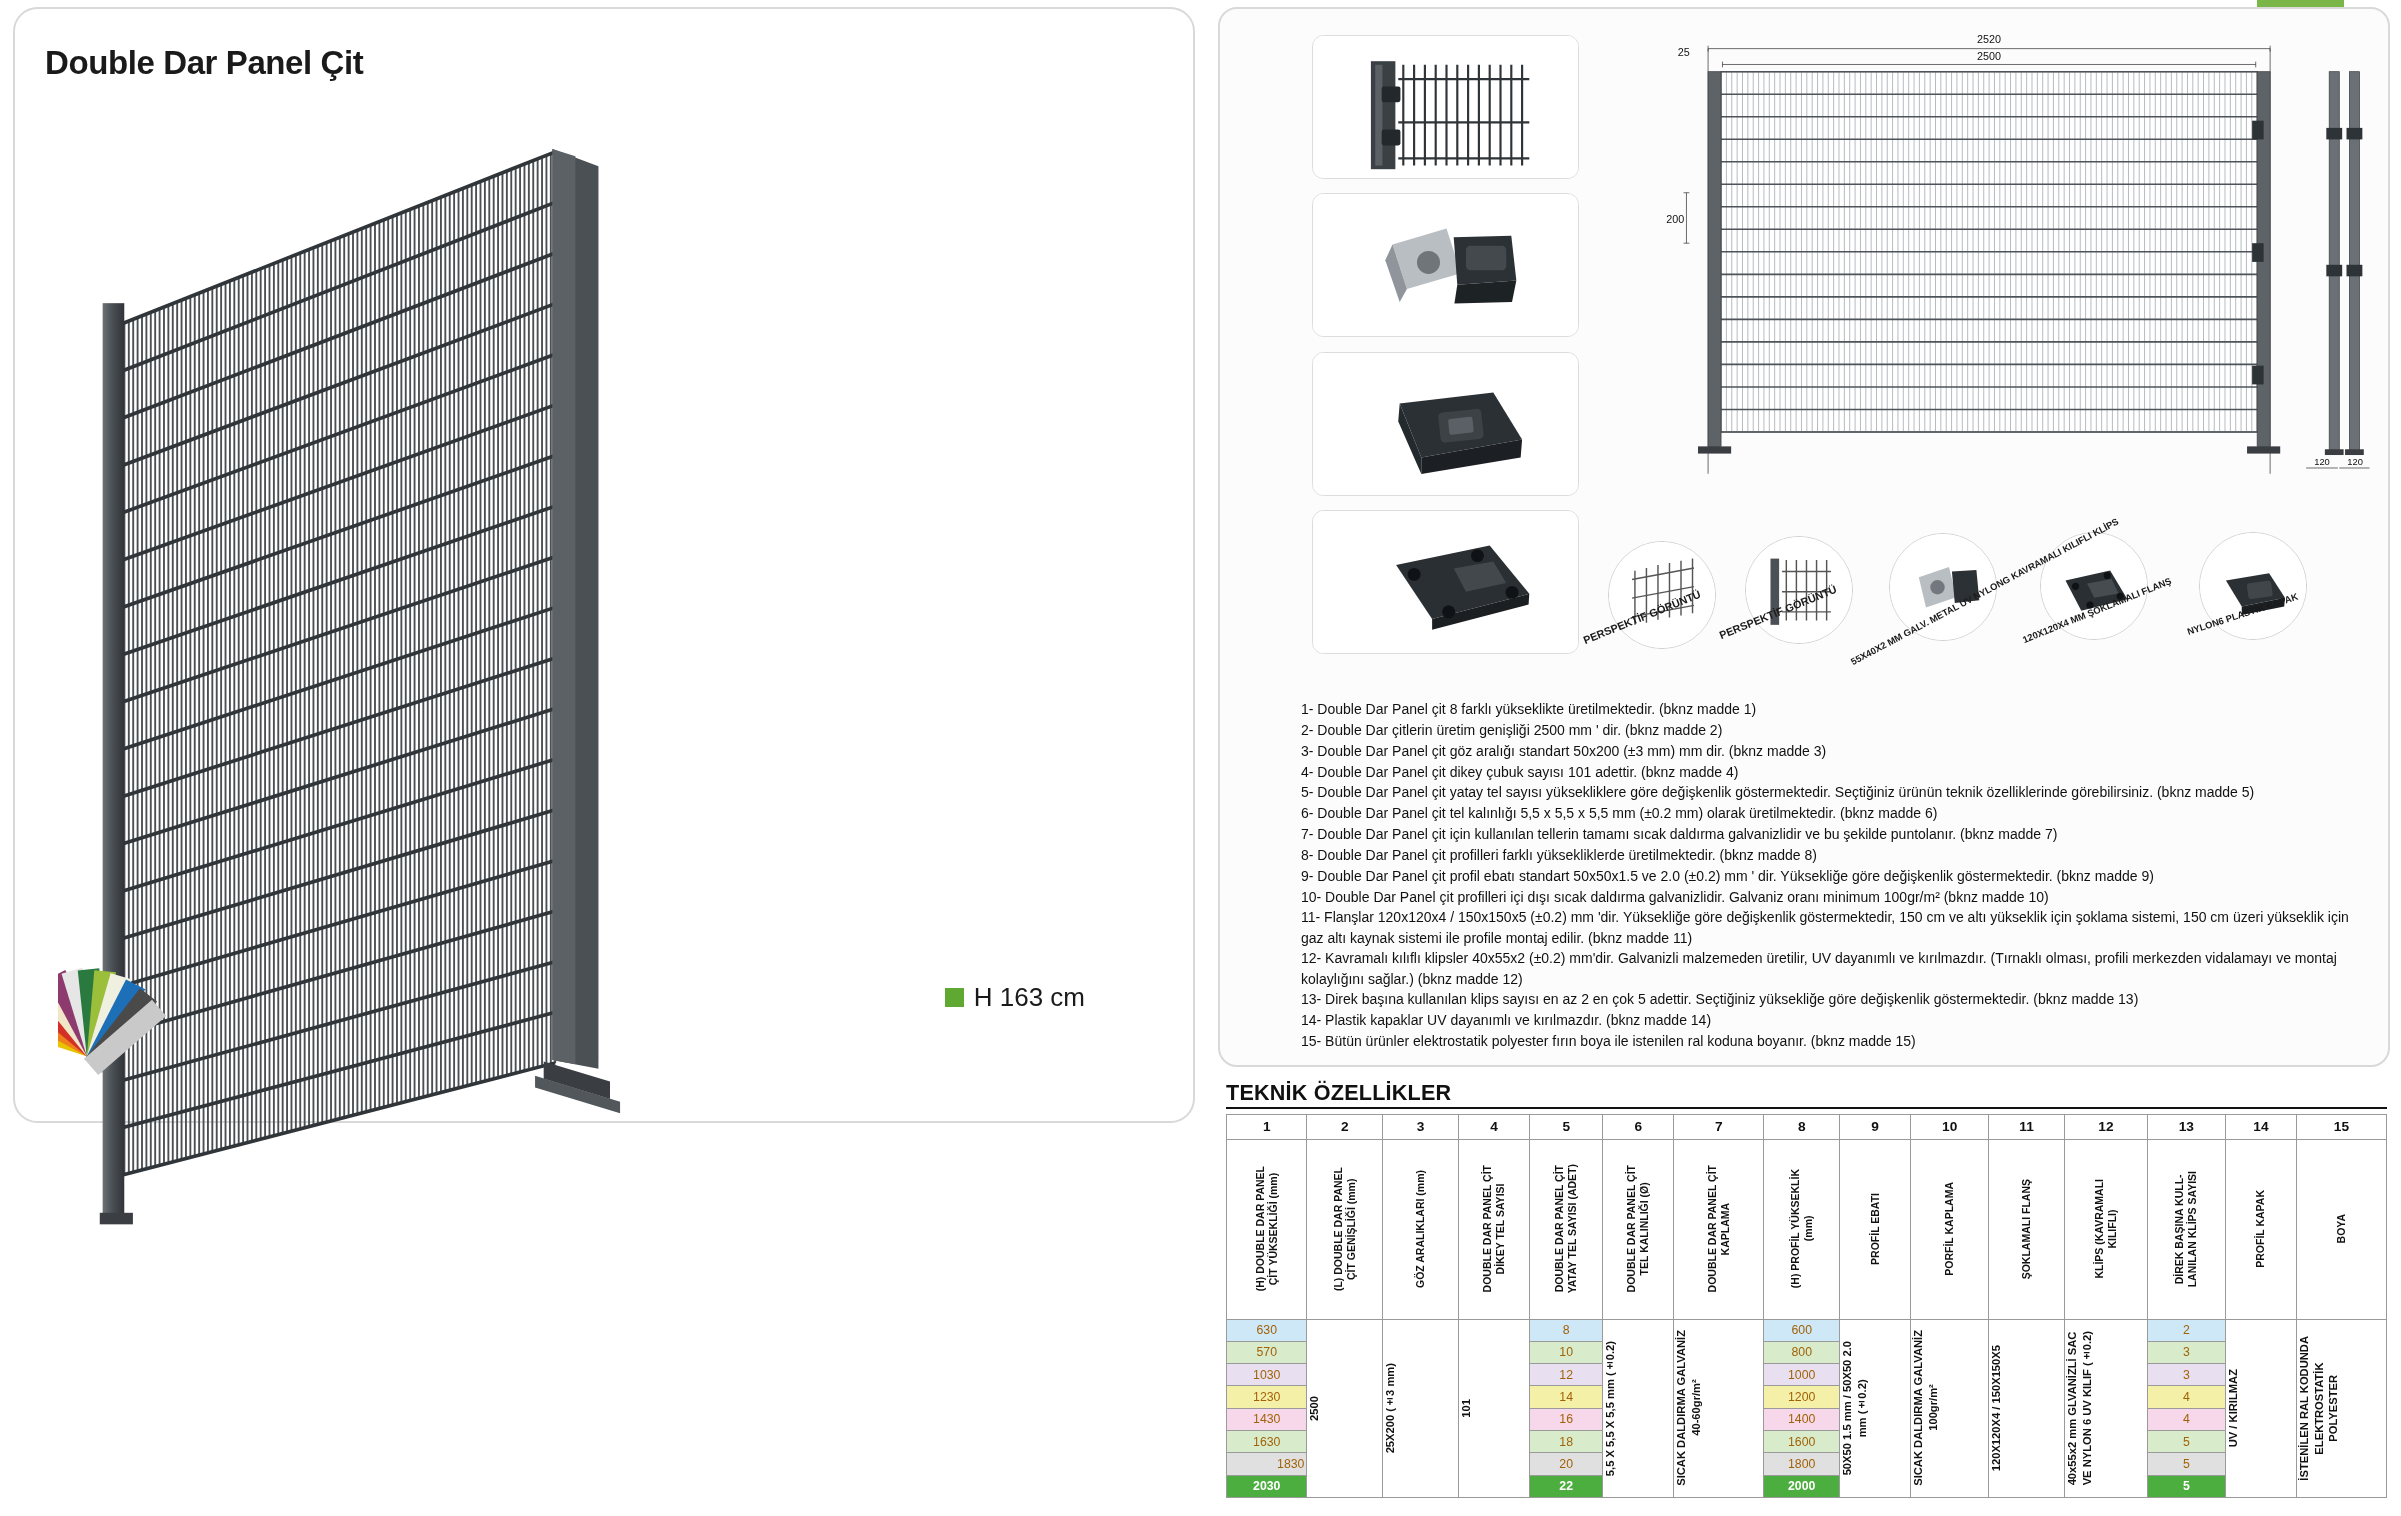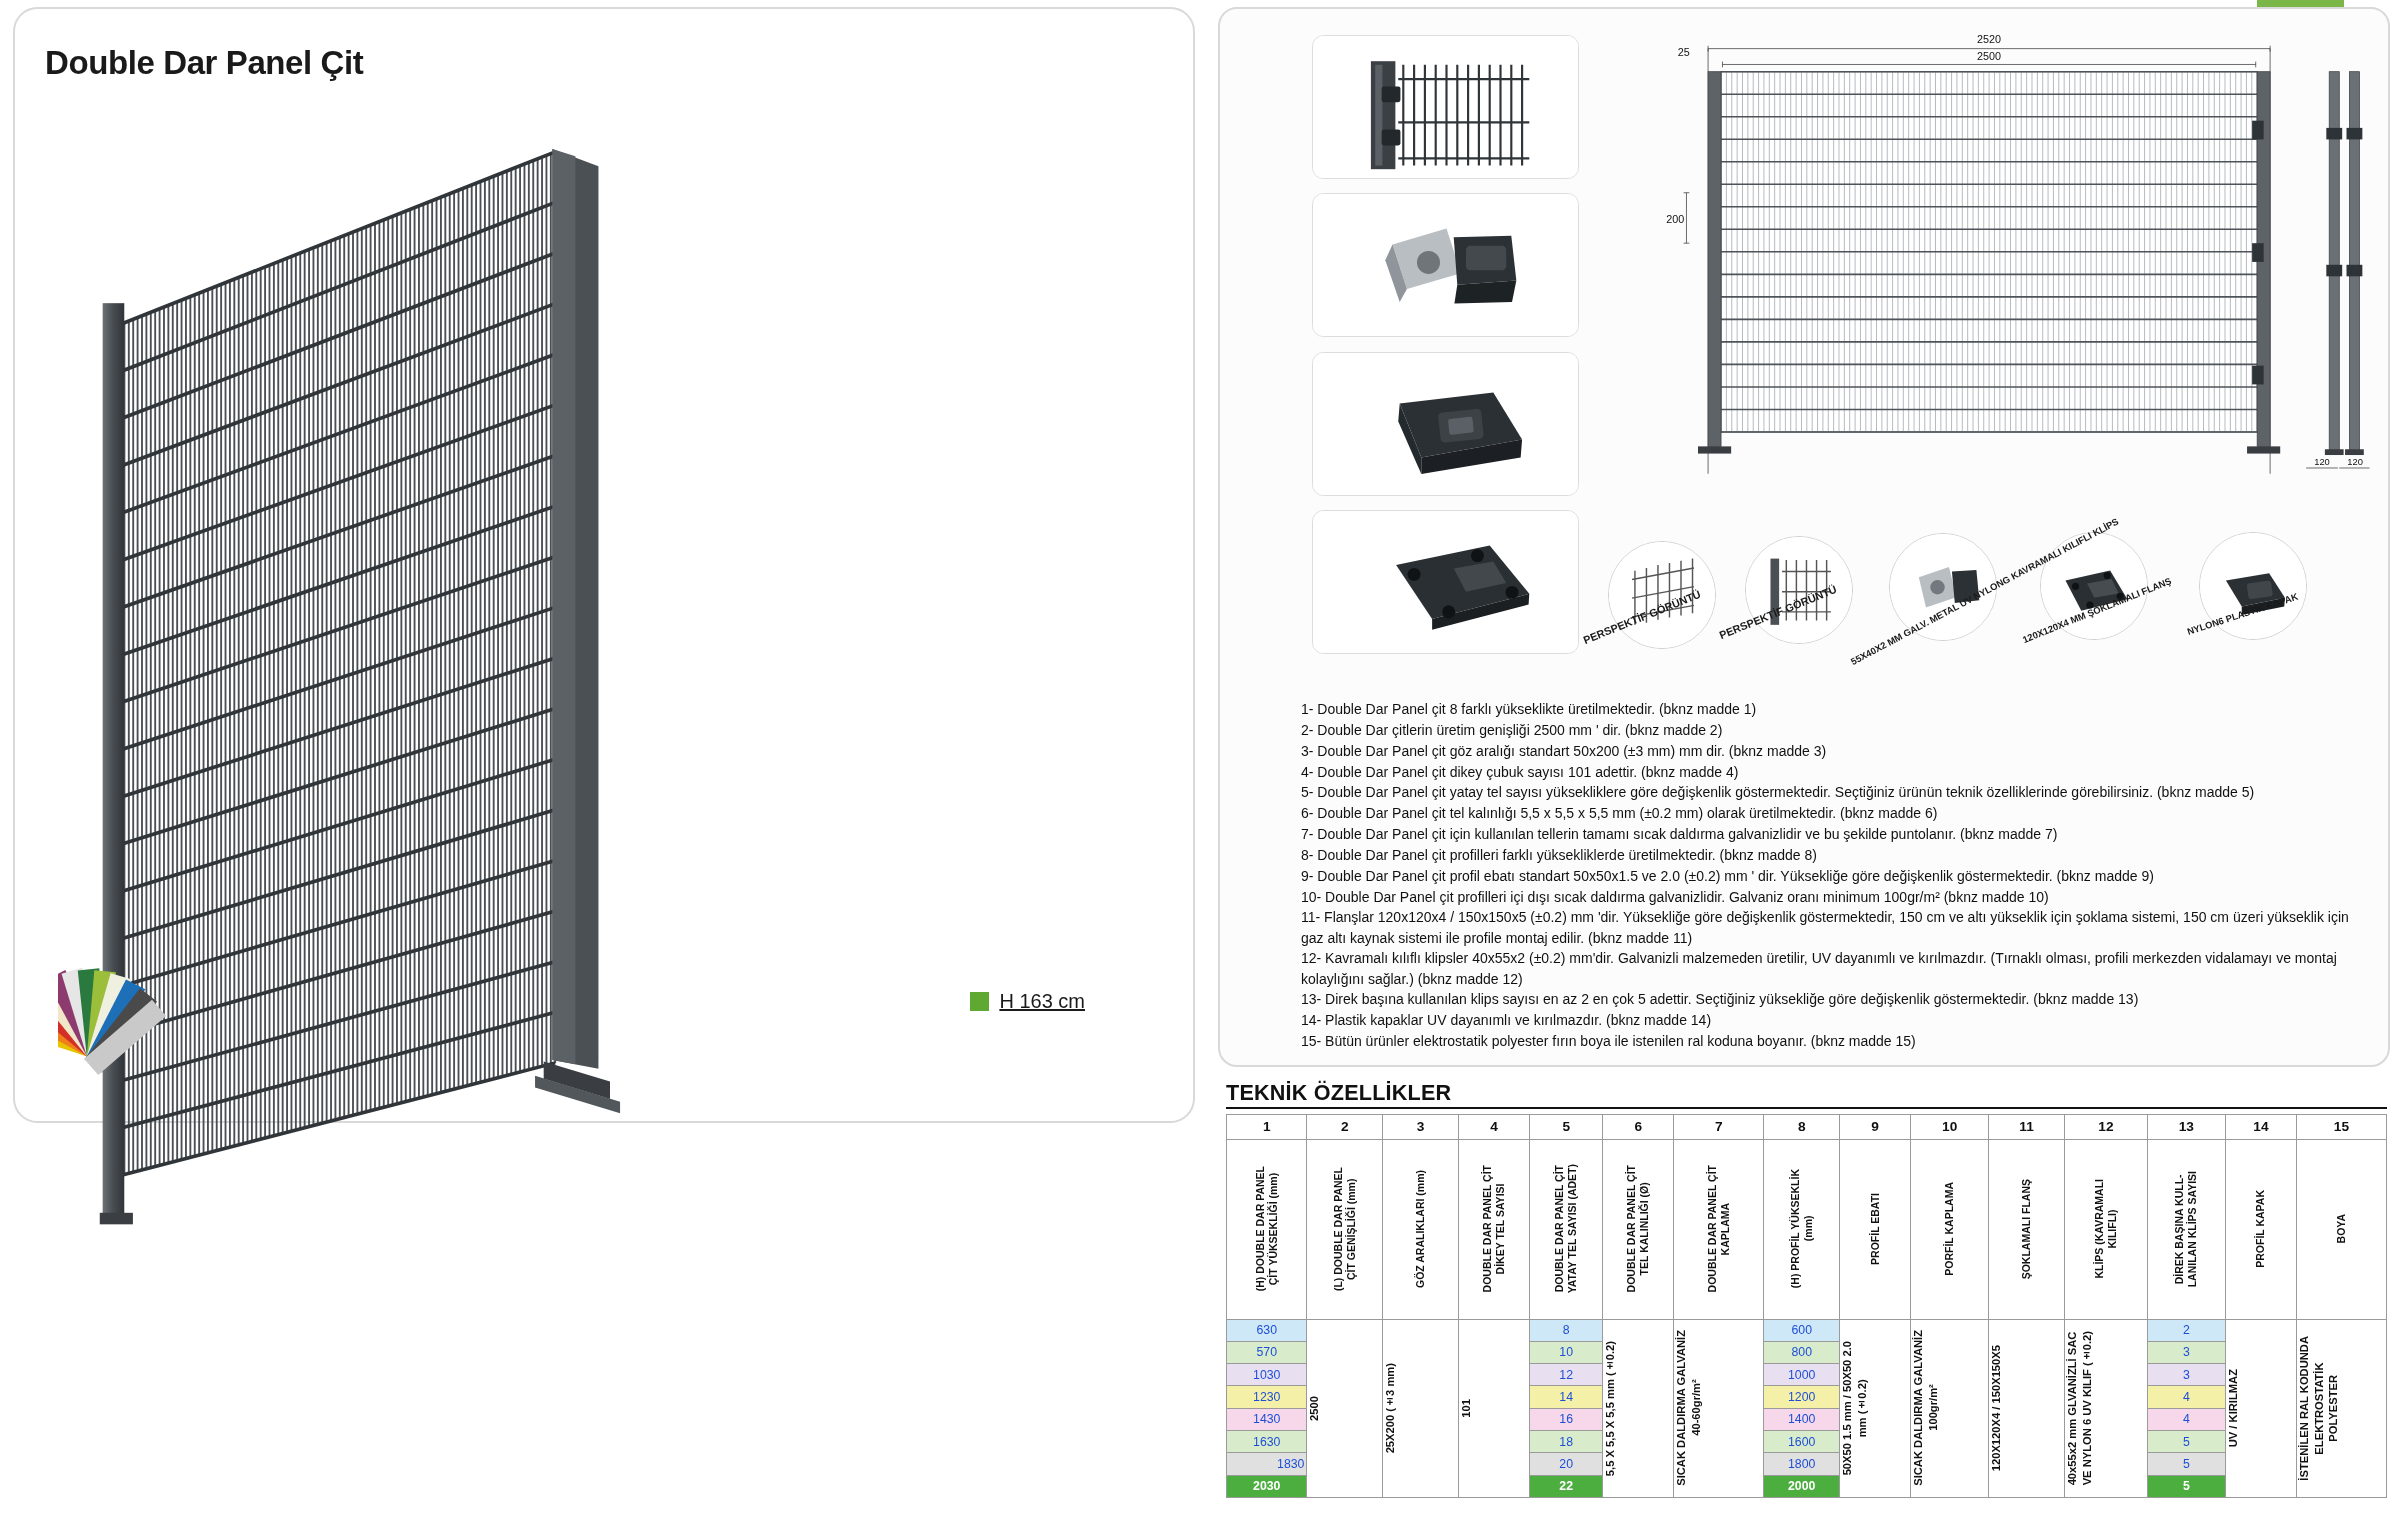--- a/index.html
+++ b/index.html
@@ -27,21 +27,21 @@
   
   .fence-wrap { position: absolute; left: 79px; top: 101px; width: 1081px; height: 1283px; }
   .fence-svg { width: 100%; height: 100%; }
 
   
   .height-badge {
     position: absolute; right: 108px; bottom: 108px;
     display: flex; align-items: center; gap: 10px;
   }
   .height-badge .sq { width: 19px; height: 19px; background: #5fa832; }
-  .height-badge .txt { font-size: 20px; color: #1a1a1a; font-weight: 500; text-decoration: underline; }
+  .height-badge .txt { font-size: 26px; color: #1a1a1a; font-weight: 500; }
 
   
   .color-fan { position: absolute; left: 43px; bottom: 43px; width: 216px; height: 144px; }
 
   
   .right-card {
     position: absolute; left: 1218px; top: 7.2px;
     width: 1172px; height: 1060px;
     border: 2.2px solid #d9d9d9; border-radius: 19px;
     background: #fcfcfc;
@@ -96,21 +96,21 @@
   }
   table.spec td, table.spec th { border: 0.7px solid #9a9a9a; text-align: center; }
   .colnum { height: 24.5px; font-size: 13.7px; font-weight: bold; color: #111; }
   .colhead { height: 180px; vertical-align: middle; padding: 0; }
   .vtext {
     writing-mode: vertical-rl; transform: rotate(180deg);
     font-size: 10.5px; font-weight: bold; color: #111;
     line-height: 1.25; margin: 0 auto; white-space: pre-line;
     max-height: 173px;
   }
-  .cell { height: 22.3px; font-size: 12.3px; color: #1d4ed8; }
+  .cell { height: 22.3px; font-size: 12.3px; color: #a16207; }
   .merged { vertical-align: middle; padding: 0; }
   .mtext {
     writing-mode: vertical-rl; transform: rotate(180deg);
     font-size: 11.2px; font-weight: bold; color: #111; line-height: 1.3;
     white-space: pre-line;
   }
 </style>
 </head>
 <body>
 

